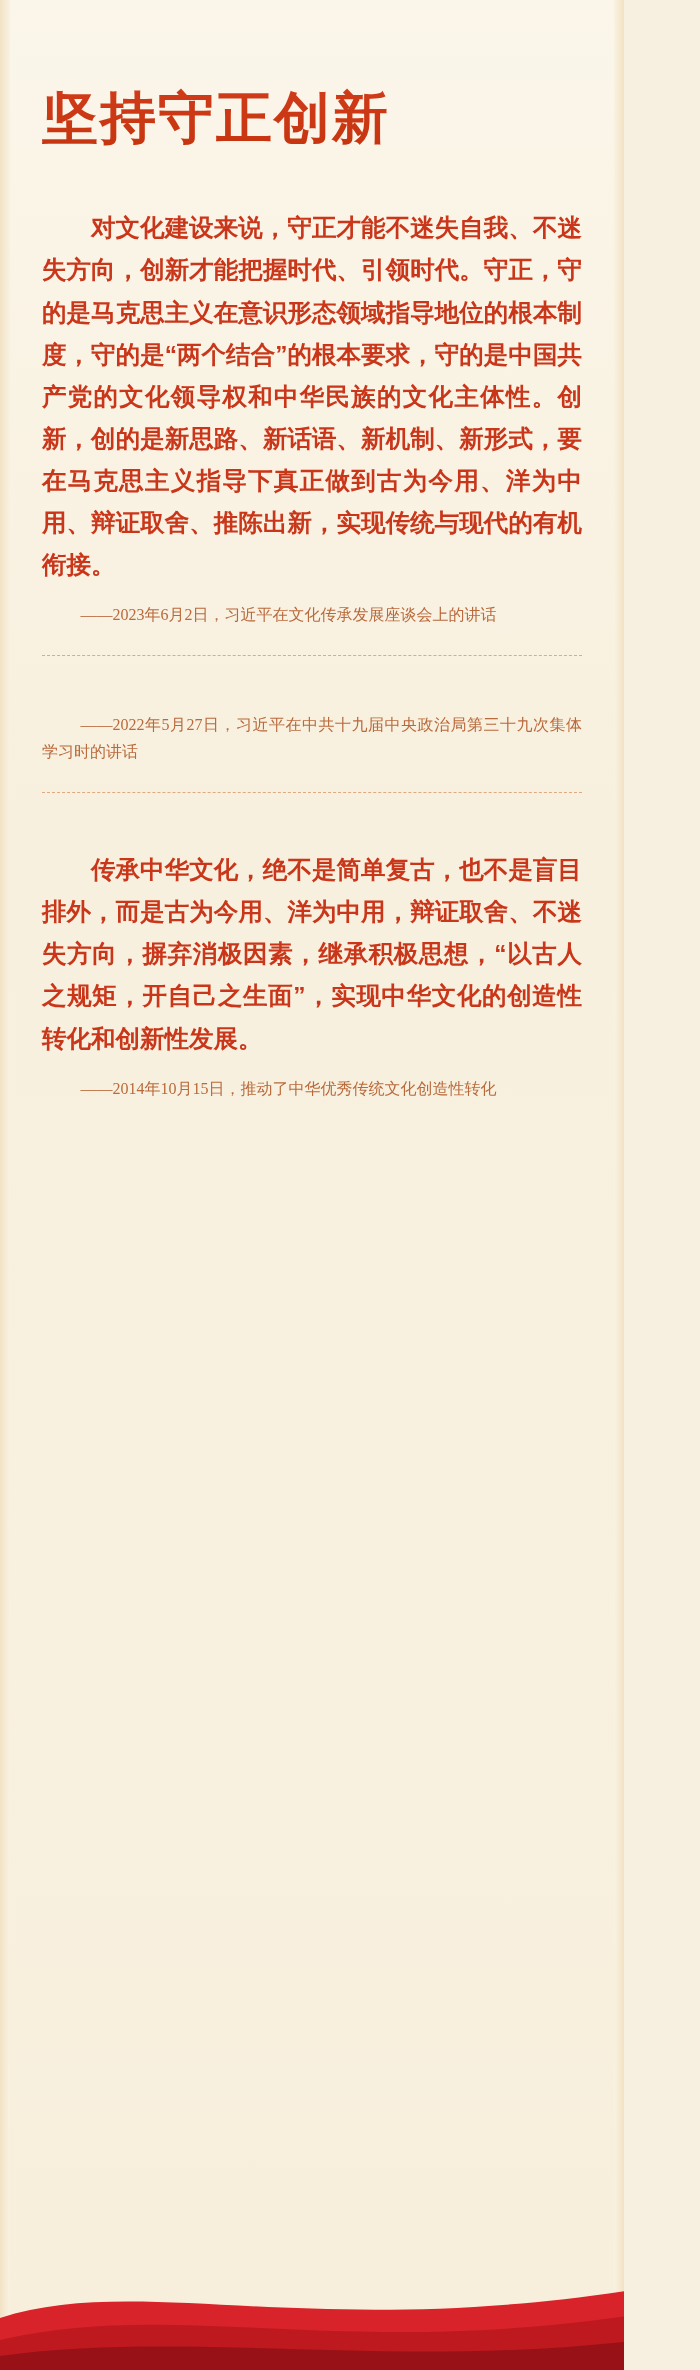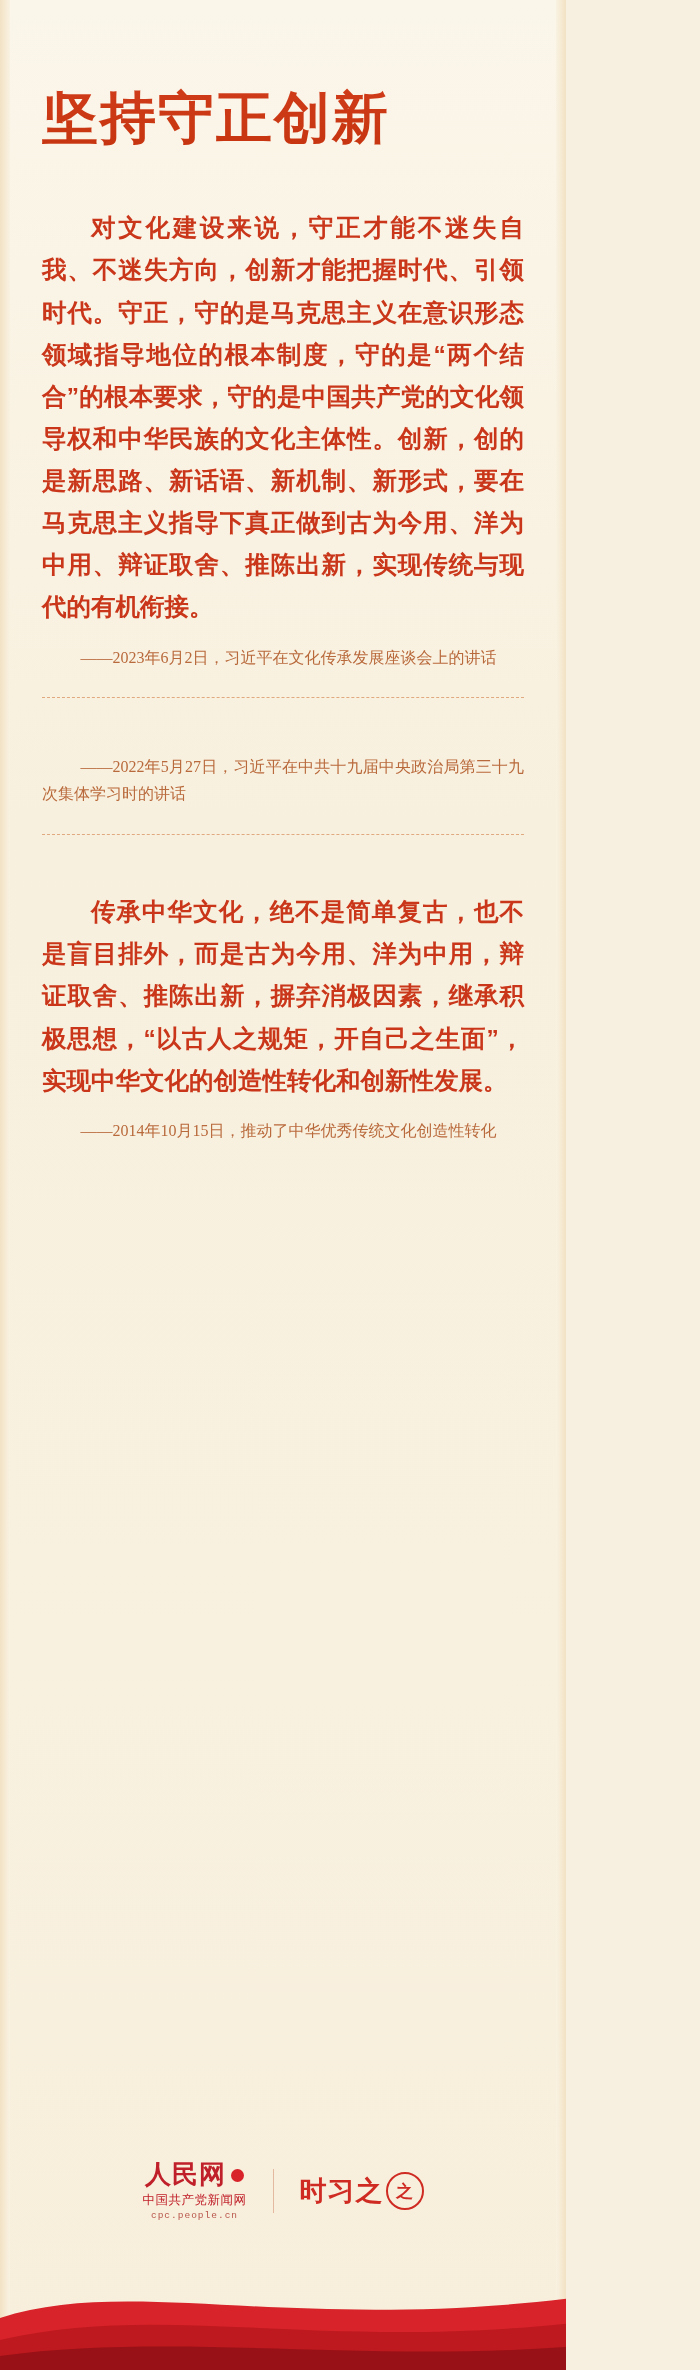--- a/index.html
+++ b/index.html
@@ -8,21 +8,21 @@
   }
   body {
     width: 700px;
     height: 2370px;
     background: #f7efdf;
     font-family: "Liberation Sans", sans-serif;
     overflow: hidden;
   }
   .page {
     position: relative;
-    width: 566px;
+    width: 624px;
     height: 2370px;
     background: linear-gradient(180deg, #fbf6ea 0%, #f8f0de 35%, #f9f1e0 70%, #f7eedb 100%);
     box-sizing: border-box;
     overflow: hidden;
   }
   
   .edge-left, .edge-right {
     position: absolute;
     top: 0;
     bottom: 0;
@@ -191,39 +191,24 @@
       <p class="source">——2023年6月2日，习近平在文化传承发展座谈会上的讲话</p>
       <hr class="divider">
     </div>
 
     <div class="block">
       <p class="source">——2022年5月27日，习近平在中共十九届中央政治局第三十九次集体学习时的讲话</p>
       <hr class="divider">
     </div>
 
     <div class="block">
-      <p class="quote">传承中华文化，绝不是简单复古，也不是盲目排外，而是古为今用、洋为中用，辩证取舍、推陈出新，摒弃消极因素，继承积极思想，“以古人之规矩，开自己之生面”，实现中华文化的创造性转化和创新性发展。</p>
+      <p class="quote">传承中华文化，绝不是简单复古，也不是盲目排外，而是古为今用、洋为中用，辩证取舍、不迷失方向，摒弃消极因素，继承积极思想，“以古人之规矩，开自己之生面”，实现中华文化的创造性转化和创新性发展。</p>
       <p class="source">——2014年10月15日，推动了中华优秀传统文化创造性转化</p>
     </div>
   </div>
 
-  <div class="footer">
-    <div class="rmw-logo">
-      <div class="rmw-top">
-        <span class="rmw-mark">人民网</span>
-        <span class="rmw-dot"></span>
-      </div>
-      <div class="rmw-name">中国共产党新闻网</div>
-      <div class="rmw-url">cpc.people.cn</div>
-    </div>
-    <div class="sep-line"></div>
-    <div class="sxz">
-      <span class="sxz-text">时习之</span>
-      <span class="sxz-badge">之</span>
-    </div>
-  </div>
 
   <svg class="ribbon" viewBox="0 0 700 170" preserveAspectRatio="none">
     <path d="M0,118 C150,70 330,150 700,78 L700,170 L0,170 Z" fill="#d8232a"></path>
     <path d="M0,140 C190,96 360,168 700,104 L700,170 L0,170 Z" fill="#b8171c" opacity="0.85"></path>
     <path d="M0,156 C210,128 420,176 700,132 L700,170 L0,170 Z" fill="#8f0f14" opacity="0.8"></path>
   </svg>
 </div>
 
 </body></html>

